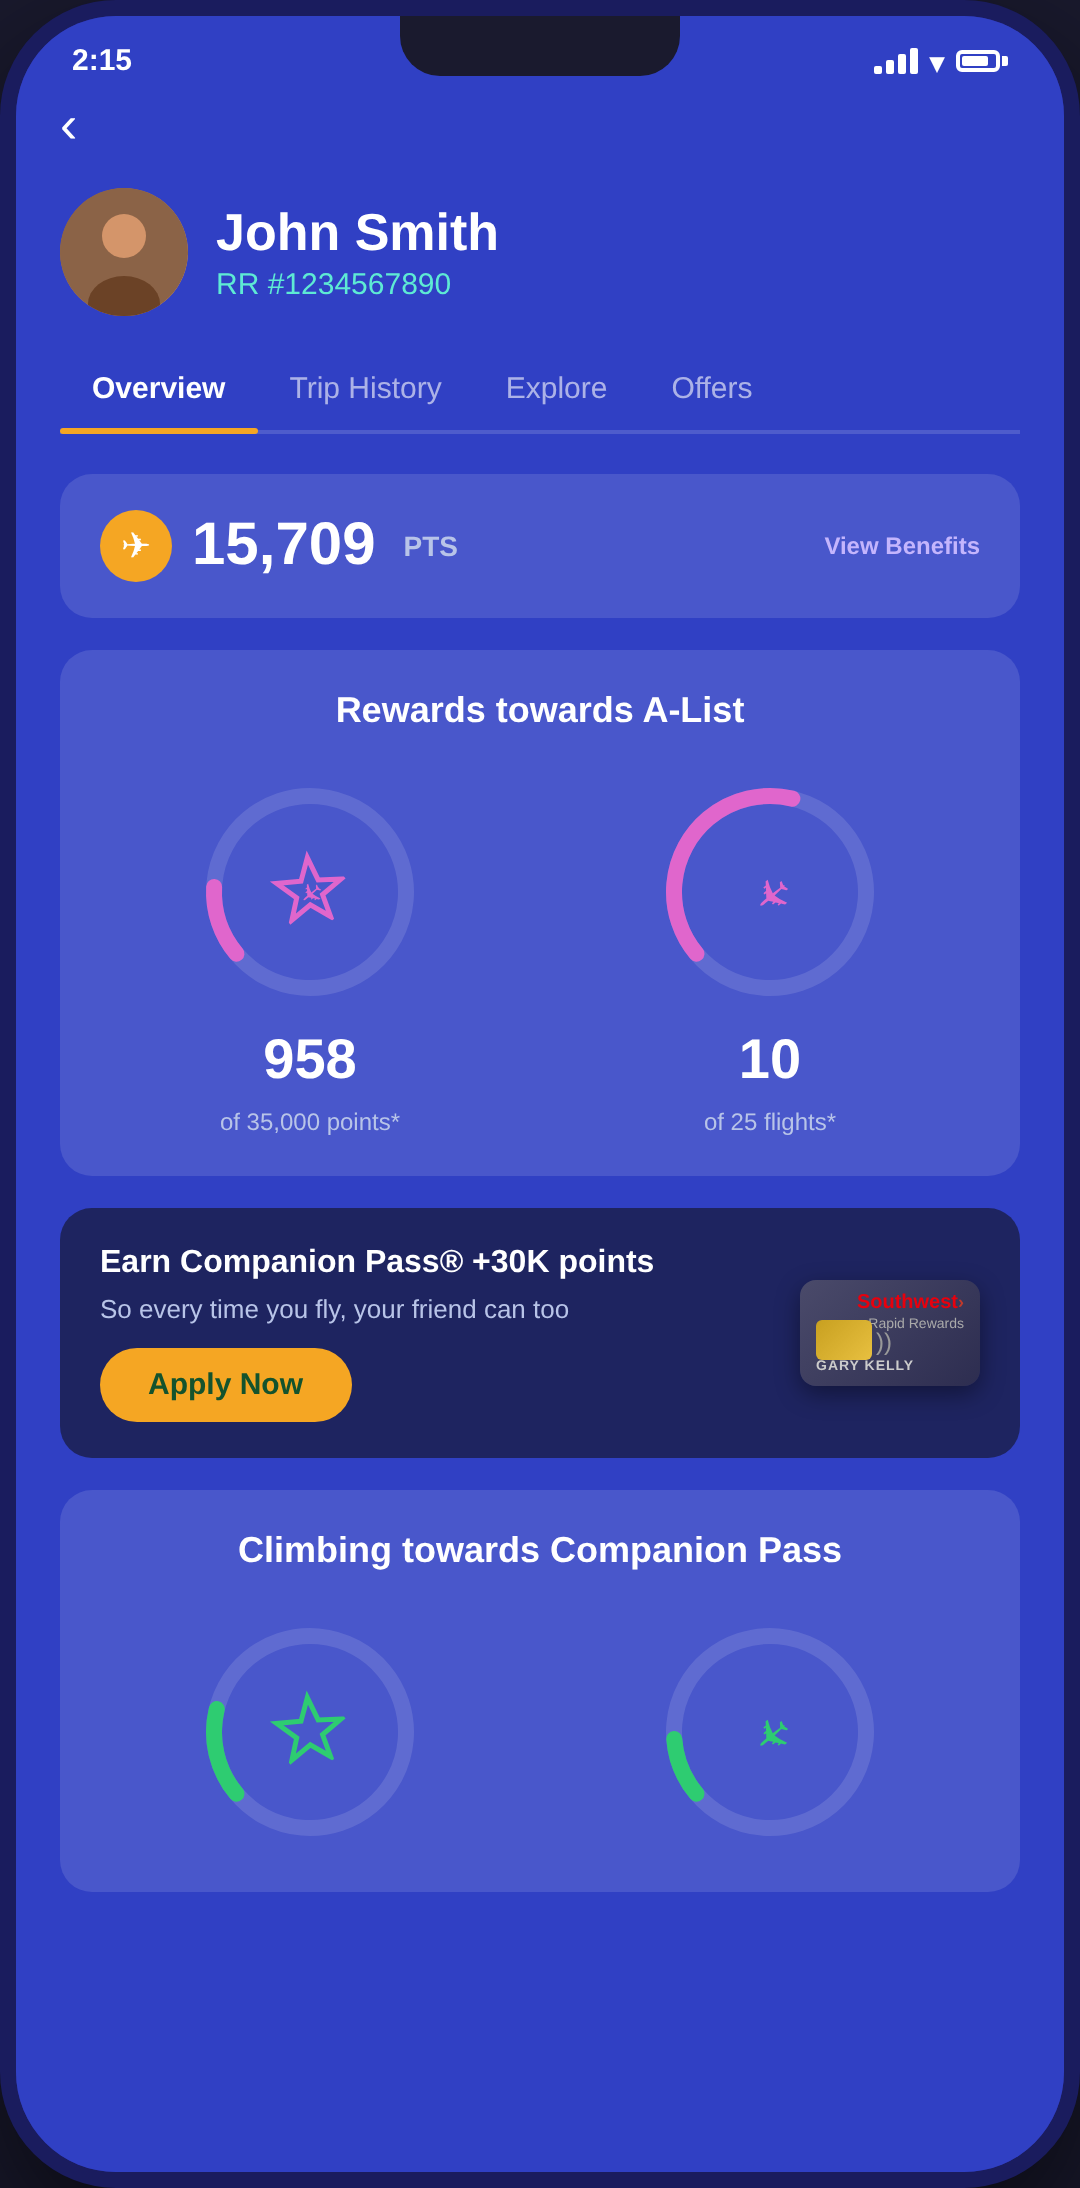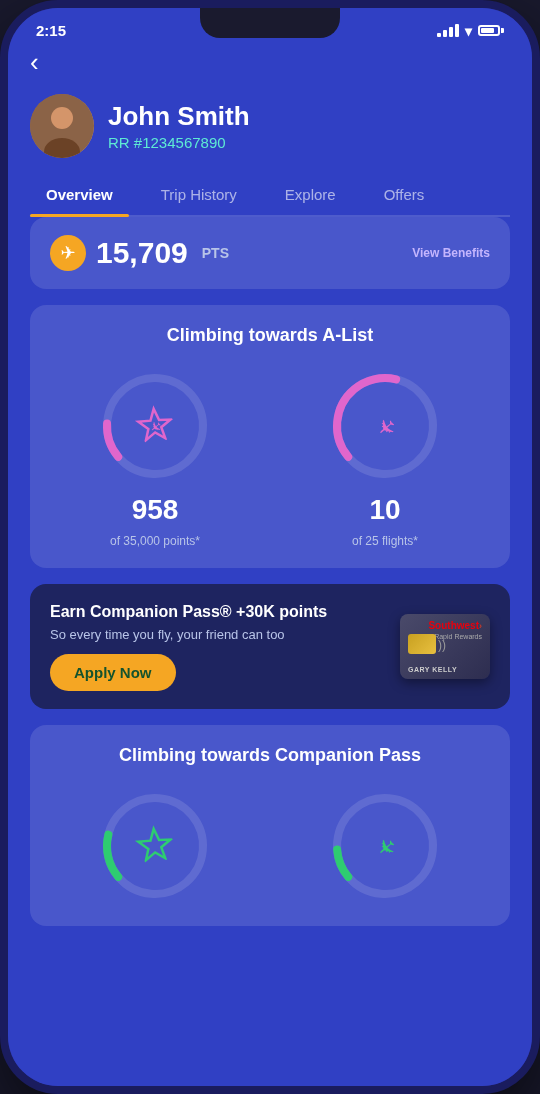--- a/index.html
+++ b/index.html
@@ -95,21 +95,22 @@
       font-weight: 700;
     }
     .profile-info .rr {
       color: #5eead4;
       font-size: 15px;
       margin-top: 2px;
     }
     
     .tabs {
       display: flex;
-      gap: 16px;
+      gap: 0;
+      margin-bottom: 20px;
       border-bottom: 2px solid rgba(255,255,255,0.15);
     }
     .tab {
       color: rgba(255,255,255,0.6);
       font-size: 15px;
       padding: 8px 16px 12px;
       cursor: pointer;
       position: relative;
       white-space: nowrap;
     }
@@ -249,21 +250,21 @@
       color: #14532d;
       border: none;
       border-radius: 25px;
       padding: 10px 24px;
       font-size: 15px;
       font-weight: 700;
       cursor: pointer;
     }
     .credit-card {
       width: 90px;
-      height: 65px;
+      height: 53px;
       background: linear-gradient(135deg, #4a4a6a, #2d2d50);
       border-radius: 8px;
       flex-shrink: 0;
       display: flex;
       flex-direction: column;
       align-items: flex-end;
       padding: 6px 8px 6px;
       position: relative;
       box-shadow: 0 4px 12px rgba(0,0,0,0.4);
     }
@@ -403,21 +404,21 @@
       <div class="points-card">
         <div class="points-left">
           <div class="points-icon">✈</div>
           <span style="color:white;font-size:30px;font-weight:800;">15,709</span>
           <span class="points-label">PTS</span>
         </div>
         <div class="view-benefits">View Benefits</div>
       </div>
 
       <div class="alist-card">
-        <div class="alist-title">Climbing towards A-List</div>
+        <div class="alist-title">Rewards towards A-List</div>
         <div class="progress-row">
 
           <div class="progress-item">
             <div class="ring-container">
               <svg width="120" height="120" viewBox="0 0 120 120">
 
                 <circle cx="60" cy="60" r="48" fill="none" stroke="rgba(255,255,255,0.12)" stroke-width="8"></circle>
 
                 <circle cx="60" cy="60" r="48" fill="none" stroke="#e066cc" stroke-width="8" stroke-dasharray="36 266" stroke-linecap="round"></circle>
               </svg>

